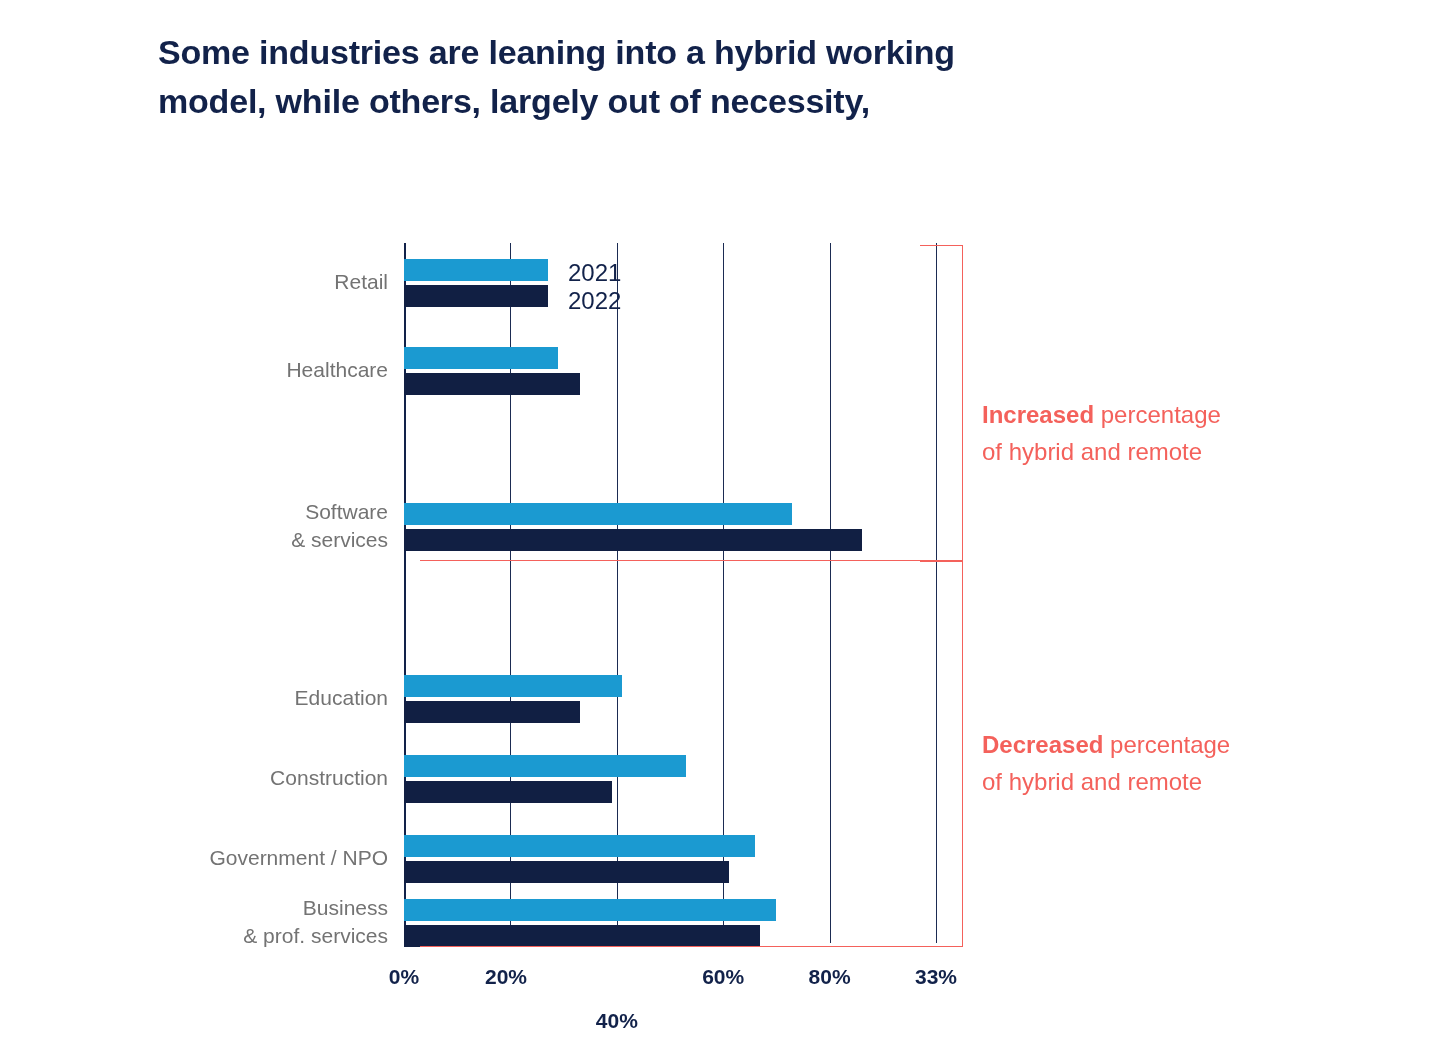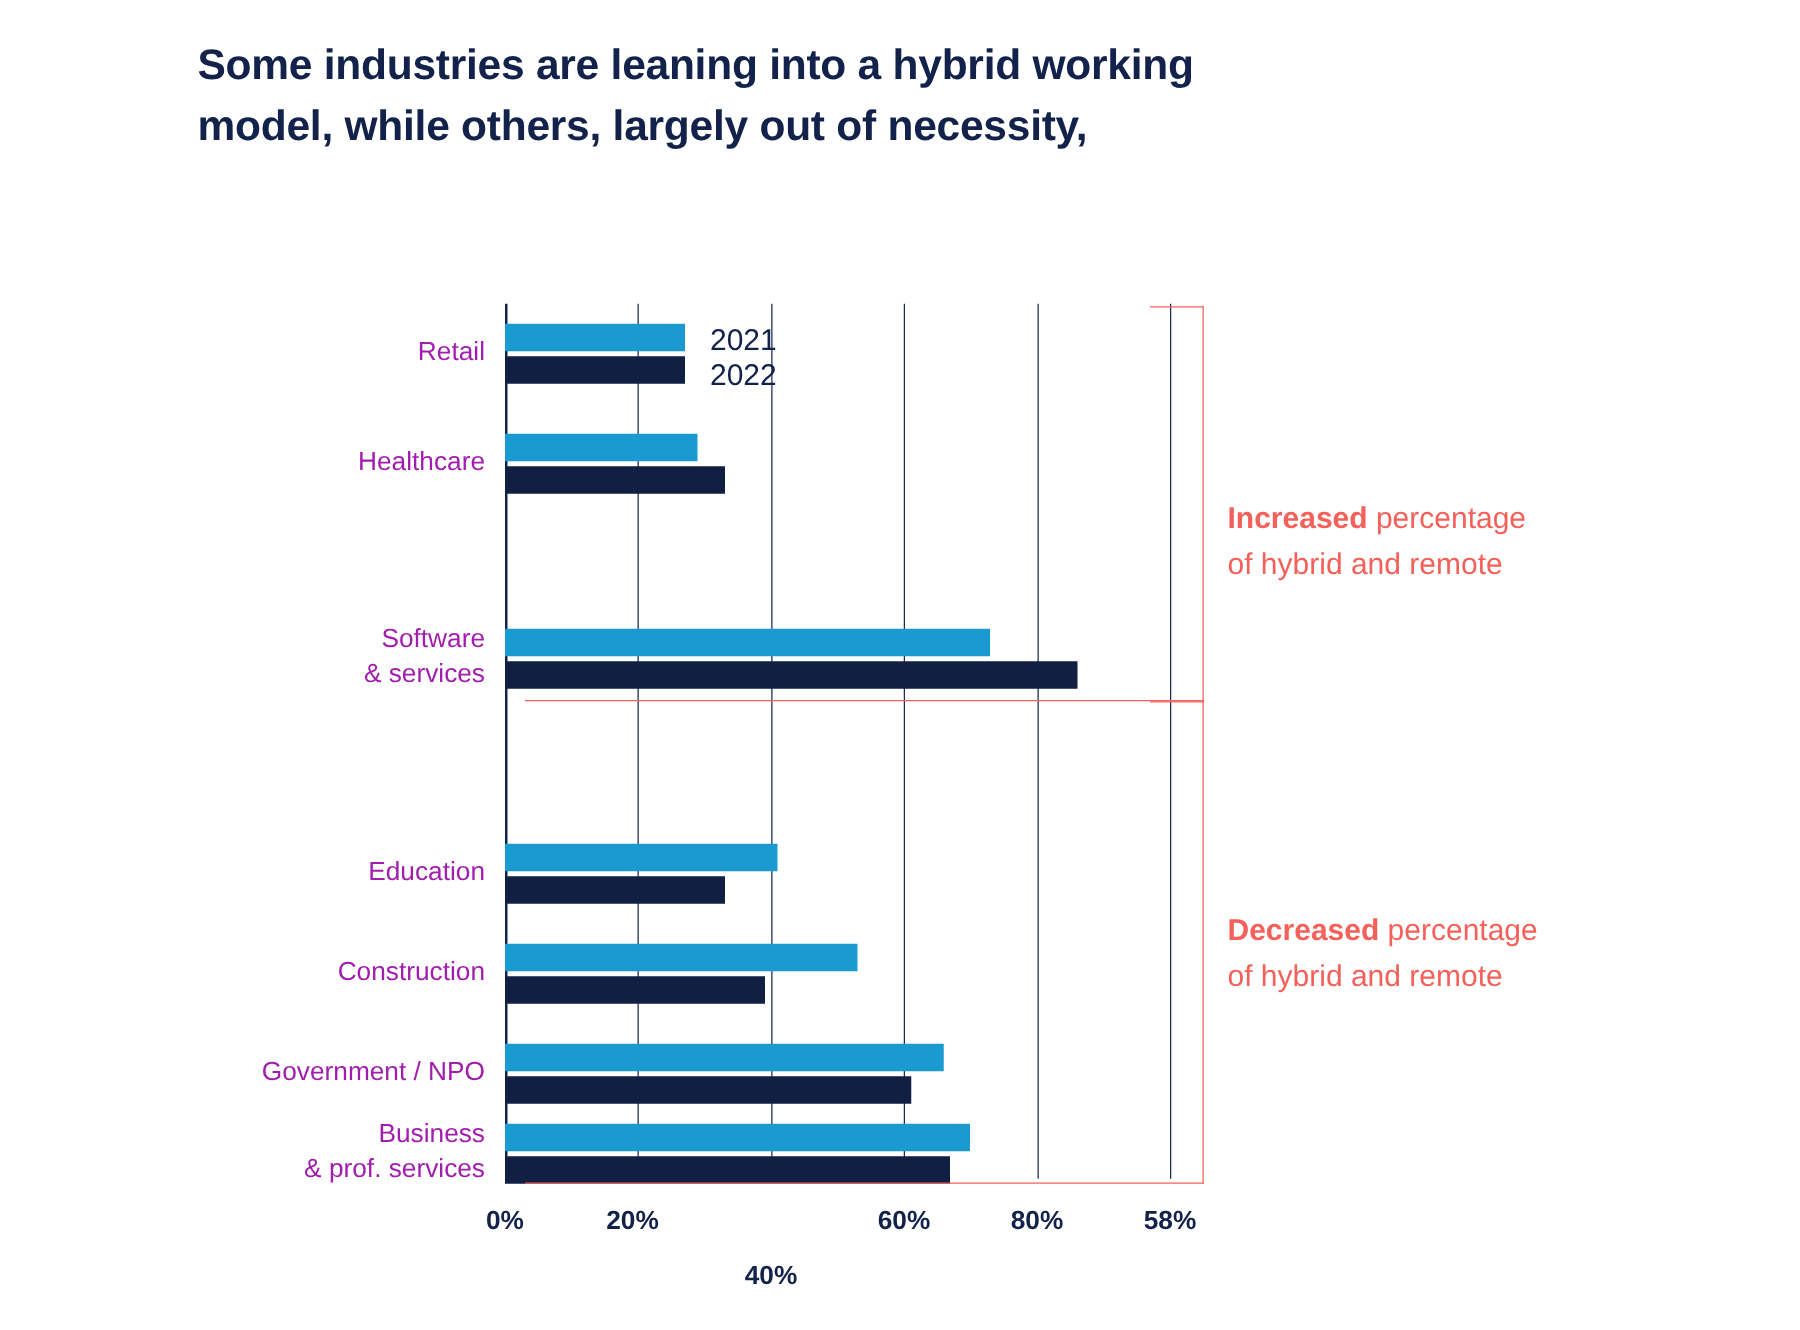--- a/index.html
+++ b/index.html
@@ -72,21 +72,21 @@
   .bar.y2022 { background: #111f43; top: 38px; }
 
   .cat-label {
     position: absolute;
     right: 100%;
     margin-right: 16px;
     top: 50%;
     transform: translateY(-50%);
     text-align: right;
     font-size: 21px;
-    color: #a21caf;
+    color: #737373;
     line-height: 1.35;
     white-space: pre;
   }
 
   
   .series-label {
     position: absolute;
     font-size: 24px;
     color: #12224a;
   }
@@ -189,21 +189,21 @@
   </div>
 
 </div>
 
 <div class="xticks">
   <div class="xtick" style="left:0px;">0%</div>
   <div class="xtick" style="left:102px;">20%</div>
   <div class="xtick" style="left:212.8px;margin-top:44px;">40%</div>
   <div class="xtick" style="left:319.2px;">60%</div>
   <div class="xtick" style="left:425.6px;">80%</div>
-  <div class="xtick" style="left:532px;">58%</div>
+  <div class="xtick" style="left:532px;">33%</div>
 </div>
 
 <div class="bracket" style="left:920px; top:245px; width:42px; height:315px;"></div>
 <div class="bracket" style="left:420px; top:560px; width:542px; height:385px;"></div>
 
 <div class="annot" style="left:982px; top:396px;">
   <b>Increased</b><span class="normal"> percentage</span><br>
   <span class="normal">of hybrid and remote</span>
 </div>
 

